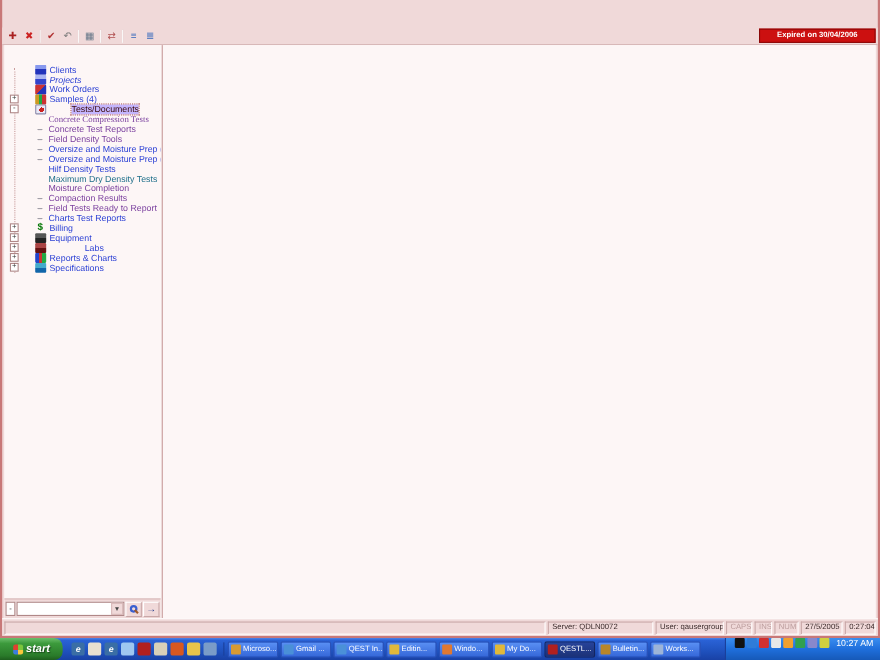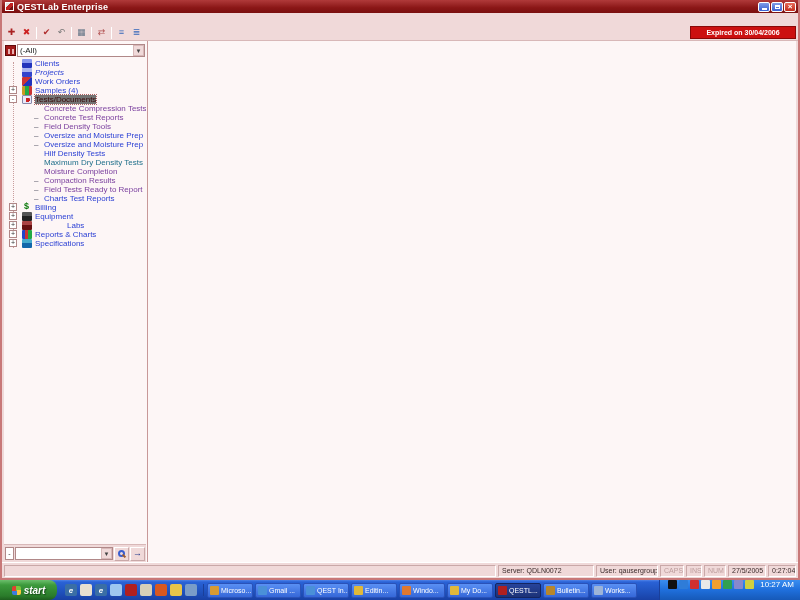--- a/index.html
+++ b/index.html
@@ -56,25 +56,25 @@
   .combo-btn { width:11px; height:11px; background:#f0d9d9; border:1px solid #d8b8b8;
                font-size:6px; line-height:10px; text-align:center; color:#444; flex:0 0 auto; }
 
   .tree { position:absolute; left:0; top:18px; right:1px; bottom:19px; overflow:hidden; }
   .treeline { position:absolute; left:9px; top:3px; height:186px; border-left:1px dotted #c89c9c; }
   .tree-row { position:relative; height:9px; display:flex; align-items:center; font-size:8px;
               line-height:9px; white-space:nowrap; }
   .expander { position:absolute; left:5px; top:0; width:8px; height:8px; background:#fff;
               border:1px solid #b08888; color:#333; font-size:7px; line-height:6px; text-align:center; }
   .ti { width:10px; height:9px; flex:0 0 auto; margin-right:3px; border-radius:1px; }
-  .lvl0 { padding-left:18px; }
+  .lvl0 { padding-left:28px; }
   .lvl1 { padding-left:30px; }
   .dash { width:10px; color:#556; flex:0 0 auto; }
   .nodash { width:10px; flex:0 0 auto; }
-  .tlabel.sel { background:#737373; outline:1px dotted #b06060; }
+  .tlabel.sel { background:#c4b5fd; outline:1px dotted #b06060;margin-left:20px; }
 
   .clients-icon        { background:linear-gradient(180deg,#8899ee 0 45%,#2233bb 45%); }
   .projects-icon       { background:linear-gradient(180deg,#aab4f0 0 45%,#3344cc 45%); }
   .work-orders-icon    { background:linear-gradient(135deg,#cc3333 0 50%,#2233bb 50%); }
   .samples-icon        { background:linear-gradient(90deg,#cc9922 0 33%,#22aa44 33% 66%,#cc3333 66%); }
   .tests-documents-icon{ background:radial-gradient(circle at 60% 55%,#cc2222 0 35%,#e8e8f8 36%); border:1px solid #8888aa; }
   .billing-icon        { position:relative; }
   .billing-icon::before{ content:"$"; position:absolute; left:2px; top:-1px; color:#0a7a0a; font-weight:bold; font-size:9px; }
   .equipment-icon      { background:linear-gradient(180deg,#555 0 50%,#222 50%); }
   .labs-icon           { background:linear-gradient(180deg,#aa4444 0 50%,#661111 50%); }
@@ -129,60 +129,40 @@
   .tray { height:20px; display:flex; align-items:flex-start; gap:2px; padding:0 6px 0 8px;
           background:linear-gradient(180deg,#3a8ef0 0,#1f6fdc 50%,#1659b8 100%);
           border-left:1px solid #1a3f9a; flex:0 0 auto; }
   .trayicon { width:9px; height:9px; border-radius:1px; flex:0 0 auto; }
   .clock { color:#fff; font-size:8px; margin-left:4px; white-space:nowrap; }
 </style>
 </head>
 <body>
 
 <div class="window">
-  <div class="titlebar">
-    <span class="app-icon"></span>
-    <span class="title">QESTLab Enterprise</span>
-    <div class="winbtns">
-      <span class="wb">
-          <i class="minline"></i>
-        </span>
-      <span class="wb">
-          <i class="maxbox"></i>
-        </span>
-      <span class="wb close">×</span>
-    </div>
-  </div>
 
 
   <div class="toolbar" id="toolbar">
     <span class="tbtn" style="color: rgb(170, 34, 34);">✚</span>
       <span class="tbtn" style="color: rgb(204, 34, 34);">✖</span>
       <span class="tsep"></span>
       <span class="tbtn" style="color: rgb(176, 48, 48);">✔</span>
       <span class="tbtn" style="color: rgb(119, 119, 119);">↶</span>
       <span class="tsep"></span>
       <span class="tbtn" style="color: rgb(102, 119, 136);">▦</span>
       <span class="tsep"></span>
       <span class="tbtn" style="color: rgb(176, 80, 80);">⇄</span>
       <span class="tsep"></span>
       <span class="tbtn" style="color: rgb(51, 102, 187);">≡</span>
       <span class="tbtn" style="color: rgb(51, 102, 187);">≣</span>
       <div class="expired">Expired on 30/04/2006</div>
   </div>
 
   <div class="client">
     <div class="leftpane">
-      <div class="filterrow">
-        <span class="filter-icon"></span>
-        <div class="combo">
-          <span class="combo-text">(-All)</span>
-          <span class="combo-btn">▼</span>
-        </div>
-      </div>
       <div class="tree" id="tree">
         <div class="treeline"></div>
       <div class="tree-row lvl0">
             <span class="ti clients-icon"></span>
             <span class="tlabel" style="color: rgb(42, 63, 212);">Clients</span>
           </div>
           <div class="tree-row lvl0">
             <span class="ti projects-icon"></span>
             <span class="tlabel" style="color: rgb(42, 63, 212); font-style: italic;">Projects</span>
           </div>
@@ -195,21 +175,21 @@
             <span class="ti samples-icon"></span>
             <span class="tlabel" style="color: rgb(42, 63, 212);">Samples (4)</span>
           </div>
           <div class="tree-row lvl0">
             <span class="expander">-</span>
             <span class="ti tests-documents-icon"></span>
             <span class="tlabel sel" style="color: rgb(58, 10, 10);">Tests/Documents</span>
           </div>
           <div class="tree-row lvl1">
             <span class="nodash"></span>
-            <span class="tlabel" style="color: rgb(122, 63, 158);">Concrete Compression Tests</span>
+            <span class="tlabel" style="color: rgb(122, 63, 158); font-family: Liberation Serif, serif;">Concrete Compression Tests</span>
           </div>
           <div class="tree-row lvl1">
             <span class="dash">–</span>
             <span class="tlabel" style="color: rgb(122, 63, 158);">Concrete Test Reports</span>
           </div>
           <div class="tree-row lvl1">
             <span class="dash">–</span>
             <span class="tlabel" style="color: rgb(122, 63, 158);">Field Density Tools</span>
           </div>
           <div class="tree-row lvl1">

